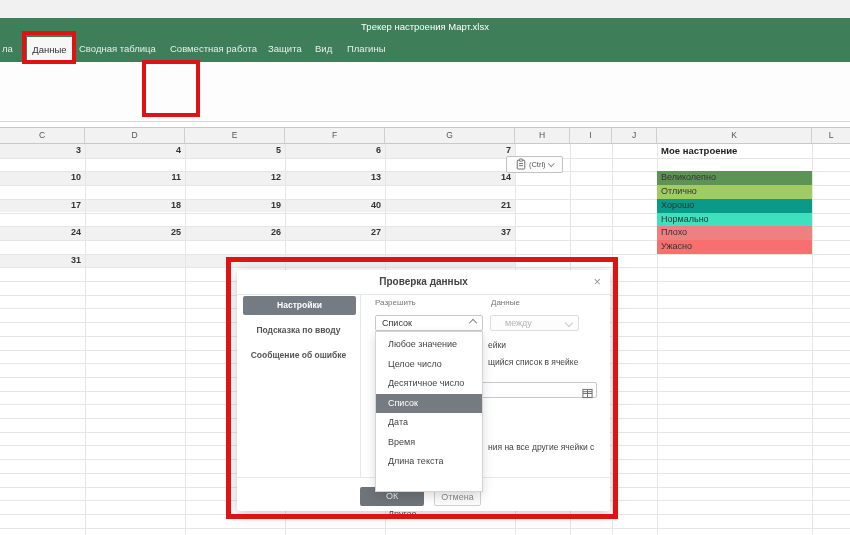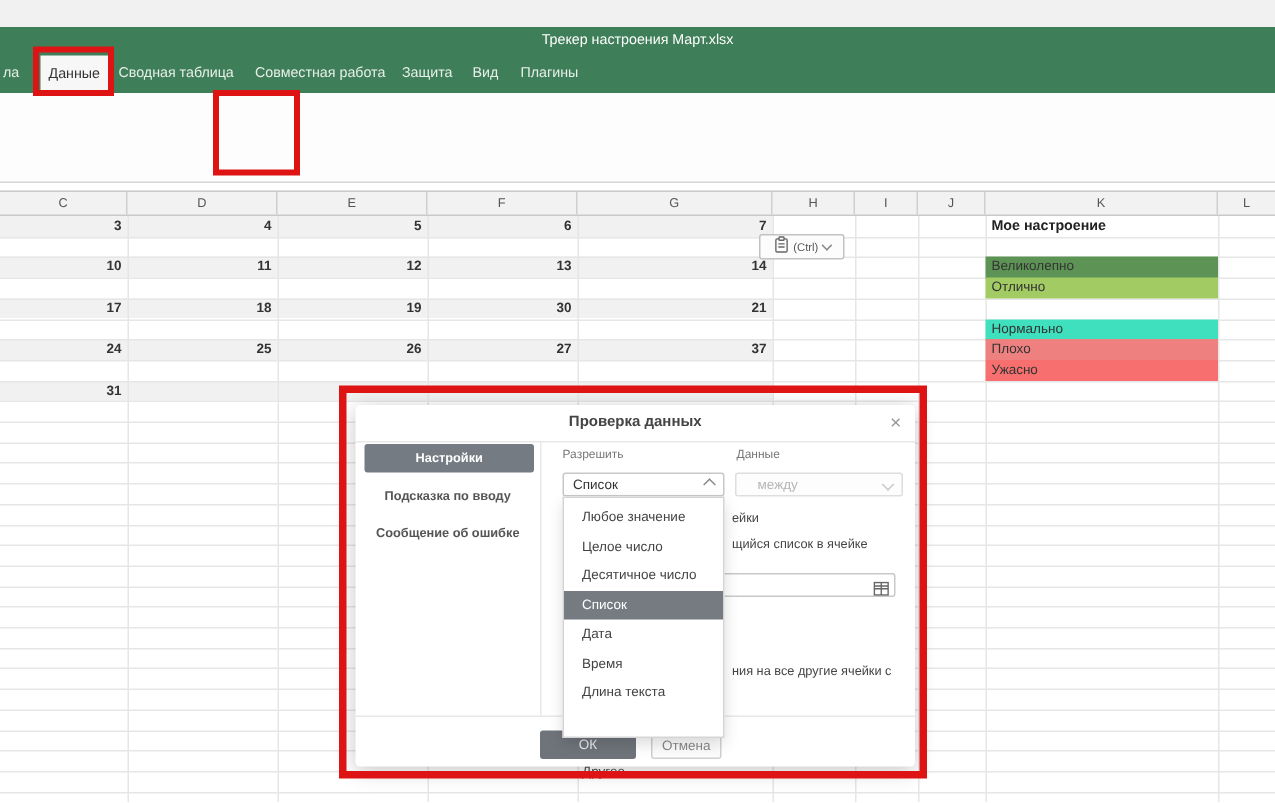--- a/index.html
+++ b/index.html
@@ -240,22 +240,23 @@
     <div class="num-cell abs" style="left: 0px; top: 27.4px; width: 81px; height: 13.7px; line-height: 13.7px;">10</div>
     <div class="num-cell abs" style="left: 85px; top: 27.4px; width: 96px; height: 13.7px; line-height: 13.7px;">11</div>
     <div class="num-cell abs" style="left: 185px; top: 27.4px; width: 96px; height: 13.7px; line-height: 13.7px;">12</div>
     <div class="num-cell abs" style="left: 285px; top: 27.4px; width: 96px; height: 13.7px; line-height: 13.7px;">13</div>
     <div class="num-cell abs" style="left: 385px; top: 27.4px; width: 126px; height: 13.7px; line-height: 13.7px;">14</div>
     <div class="mood-cell abs" style="left: 657px; top: 27.4px; width: 155px; height: 14.2px; line-height: 13.7px; background: rgb(93, 148, 85);">Великолепно</div>
     <div class="mood-cell abs" style="left: 657px; top: 41.1px; width: 155px; height: 14.2px; line-height: 13.7px; background: rgb(162, 203, 100);">Отлично</div>
     <div class="num-cell abs" style="left: 0px; top: 54.8px; width: 81px; height: 13.7px; line-height: 13.7px;">17</div>
     <div class="num-cell abs" style="left: 85px; top: 54.8px; width: 96px; height: 13.7px; line-height: 13.7px;">18</div>
     <div class="num-cell abs" style="left: 185px; top: 54.8px; width: 96px; height: 13.7px; line-height: 13.7px;">19</div>
-    <div class="num-cell abs" style="left: 285px; top: 54.8px; width: 96px; height: 13.7px; line-height: 13.7px;">30</div>
+    <div class="num-cell abs" style="left: 285px; top: 54.8px; width: 96px; height: 13.7px; line-height: 13.7px;">40</div>
     <div class="num-cell abs" style="left: 385px; top: 54.8px; width: 126px; height: 13.7px; line-height: 13.7px;">21</div>
+    <div class="mood-cell abs" style="left: 657px; top: 54.8px; width: 155px; height: 14.2px; line-height: 13.7px; background: rgb(10, 154, 137);">Хорошо</div>
     <div class="mood-cell abs" style="left: 657px; top: 68.5px; width: 155px; height: 14.2px; line-height: 13.7px; background: rgb(63, 224, 190);">Нормально</div>
     <div class="num-cell abs" style="left: 0px; top: 82.2px; width: 81px; height: 13.7px; line-height: 13.7px;">24</div>
     <div class="num-cell abs" style="left: 85px; top: 82.2px; width: 96px; height: 13.7px; line-height: 13.7px;">25</div>
     <div class="num-cell abs" style="left: 185px; top: 82.2px; width: 96px; height: 13.7px; line-height: 13.7px;">26</div>
     <div class="num-cell abs" style="left: 285px; top: 82.2px; width: 96px; height: 13.7px; line-height: 13.7px;">27</div>
     <div class="num-cell abs" style="left: 385px; top: 82.2px; width: 126px; height: 13.7px; line-height: 13.7px;">37</div>
     <div class="mood-cell abs" style="left: 657px; top: 82.2px; width: 155px; height: 14.2px; line-height: 13.7px; background: rgb(238, 128, 128);">Плохо</div>
     <div class="mood-cell abs" style="left: 657px; top: 95.9px; width: 155px; height: 14.2px; line-height: 13.7px; background: rgb(247, 111, 111);">Ужасно</div>
     <div class="num-cell abs" style="left: 0px; top: 109.6px; width: 81px; height: 13.7px; line-height: 13.7px;">31</div>
   </div>
@@ -281,21 +282,21 @@
       <div class="dlg-tab abs" style="top: 77px;">Сообщение об ошибке</div>
     </div>
 
   <div class="fld-label abs" style="left:138px;top:28px;">Разрешить</div>
   <div class="select abs" style="left:138px;top:45px;width:108px;">
     <span>Список</span>
     <span class="chev up"></span>
   </div>
 
   <div class="fld-label abs" style="left:254px;top:28px;">Данные</div>
-  <div class="select disabled abs" style="left:253px;top:45px;width:112px;padding-left:14px;">
+  <div class="select disabled abs" style="left:253px;top:45px;width:89px;padding-left:14px;">
     <span>между</span>
     <span class="chev down"></span>
   </div>
 
   <div class="bg-frag abs" style="left:251px;top:70px;">ейки</div>
   <div class="bg-frag abs" style="left:251px;top:87px;">щийся список в ячейке</div>
 
   <div id="src-field" class="abs">
     <span id="src-grid-icon" class="abs"><svg width="11" height="11" viewBox="0 0 12 12" fill="none" stroke="#666" stroke-width="1">
           <rect x="1" y="1.5" width="10" height="9"></rect>

